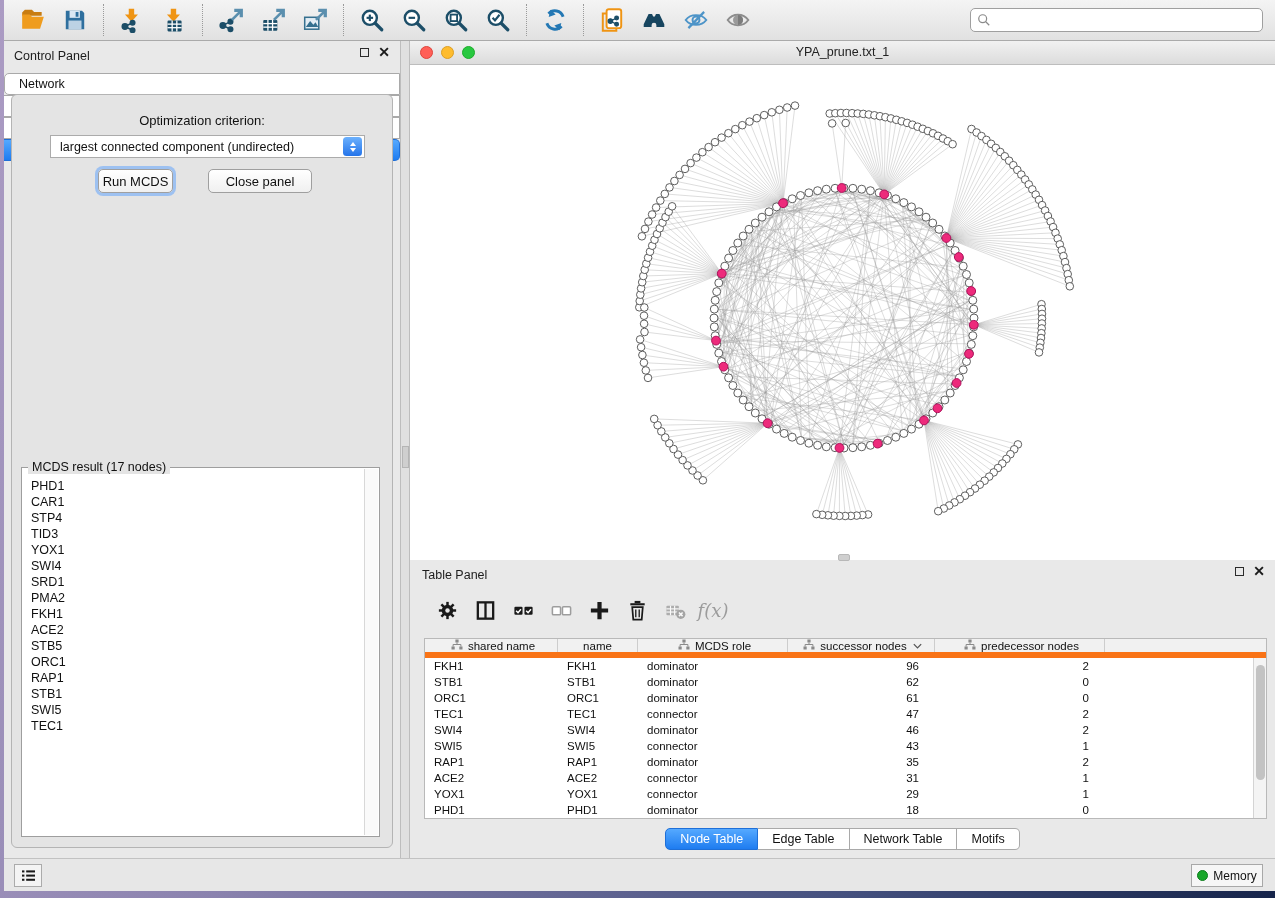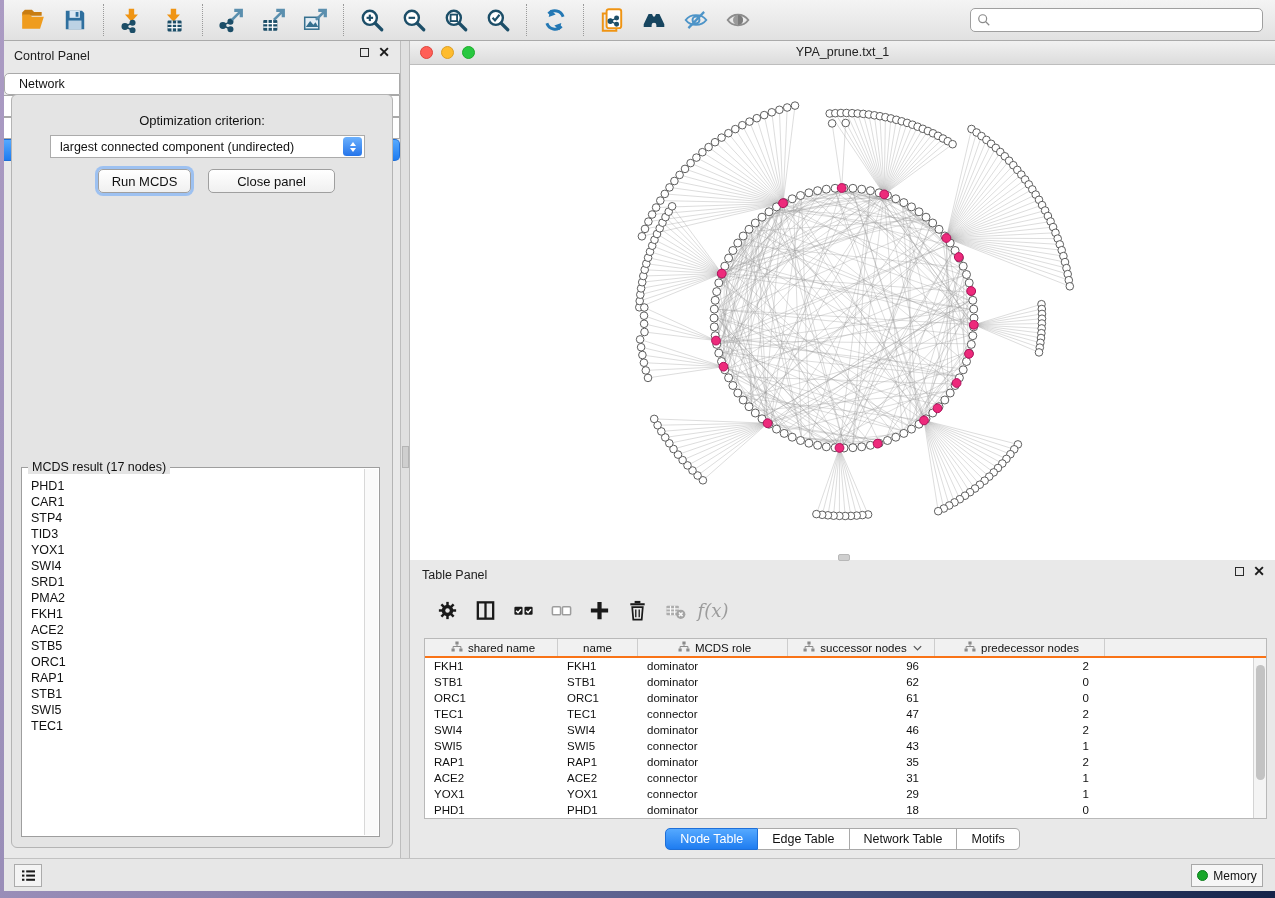--- a/index.html
+++ b/index.html
@@ -44,22 +44,22 @@
     border:1px solid #ababab; border-radius:0; display:flex; align-items:center; }
   .dropdown-value { flex:1; font-size:12.5px; padding-left:9px; color:#111; white-space:nowrap; overflow:hidden; }
   .dropdown-stepper { width:19px; height:19px; margin-right:2px; border-radius:3.5px;
     background:linear-gradient(#6cb1fd,#2474ea); display:flex; flex-direction:column; align-items:center; justify-content:center; gap:2px; }
   .chev { width:0; height:0; border-left:3.5px solid transparent; border-right:3.5px solid transparent; }
   .chev.up { border-bottom:4px solid #fff; }
   .chev.down { border-top:4px solid #fff; }
   .cp-buttons { position:absolute; top:74px; left:0; right:0; height:26px; }
   .btn { position:absolute; height:24px; background:linear-gradient(#ffffff,#f0f0f0); border:1px solid #9f9f9f;
     border-radius:5px; font-size:13px; color:#111; display:flex; align-items:center; justify-content:center; }
-  .btn.run { left:86px; width:93px; box-shadow:0 0 0 3px rgba(110,170,250,.6); }
-  .btn.closep { left:196px; width:127px; }
+  .btn.run { left:86px; width:75px; box-shadow:0 0 0 3px rgba(110,170,250,.6); }
+  .btn.closep { left:196px; width:104px; }
   .mcds-box { position:absolute; left:9px; right:12px; top:372px; bottom:10px; border:1px solid #9e9e9e; background:#fff; }
   .mcds-legend { position:absolute; top:-8px; left:6px; background:#e4e4e4; padding:0 4px; font-size:12.5px; color:#111; }
   .mcds-list { position:absolute; left:1px; top:4px; bottom:1px; right:15px; overflow:hidden; padding-top:6px; }
   .mcds-item { font-size:12.5px; color:#111; padding-left:8px; height:16px; line-height:16px; }
   .mcds-scroll { position:absolute; top:1px; bottom:1px; right:1px; width:14px; background:#fafafa; border-left:1px solid #d8d8d8; }
 
   
   .v-splitter { position:absolute; left:396px; width:10px; top:41px; bottom:33px; background:#e0e0e0;
     border-left:1px solid #bdbdbd; border-right:1px solid #bdbdbd; }
   .v-grip { position:absolute; top:405px; left:1px; width:7px; height:22px; background:#cfcfcf; border:1px solid #b5b5b5; }
@@ -79,21 +79,21 @@
   .h-grip { position:absolute; left:428px; top:513px; width:12px; height:7px; background:#cfcfcf; border:1px solid #b8b8b8; border-radius:2px; z-index:5; }
 
   
   .table-panel { position:absolute; left:0; right:0; top:519px; bottom:0; background:#e9e9e9; }
   .tp-title { position:absolute; left:12px; top:8px; }
   .tp-toolbar { position:absolute; left:8px; right:8px; top:28px; height:44px; display:flex; align-items:center; padding-left:10px; }
   .tp-btn { width:38px; height:34px; display:flex; align-items:center; justify-content:center; }
   .tp-btn svg { width:23px; height:23px; }
   .fx { font-family:"DejaVu Serif", serif; font-style:italic; font-size:18px; color:#9c9c9c; }
   .tablewrap { position:absolute; left:14px; width:843px; top:78px; height:181px; background:#fff; border:1px solid #b9b9b9; }
-  .thead { display:flex; height:19px; background:#f1f1f1; border-bottom:2px solid #f97316; }
+  .thead { display:flex; height:19px; background:#f1f1f1; border-bottom:6px solid #f97316; }
   .th { display:flex; align-items:center; font-size:11.5px; color:#111; border-right:1px solid #cdcdcd;
     justify-content:center; gap:5px; overflow:hidden; }
   .th .hier { margin-left:4px; }
   .tbody { position:absolute; left:0; right:13px; top:19px; bottom:0; overflow:hidden; }
   .trow { display:flex; height:16px; }
   .td { font-size:11.5px; color:#111; line-height:16px; white-space:nowrap; overflow:hidden; }
   .td.left { padding-left:9px; text-align:left; }
   .td.num { text-align:right; padding-right:16px; }
   .tscroll { position:absolute; right:0; top:19px; bottom:0; width:13px; background:#f4f4f4; border-left:1px solid #d4d4d4; }
   .tthumb { position:absolute; left:1.5px; right:1.5px; top:7px; height:115px; background:#c3c3c3; border-radius:5px; }

